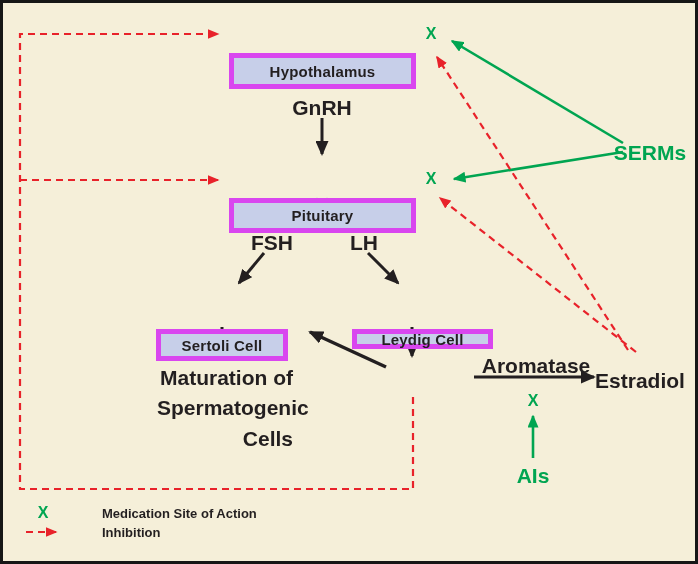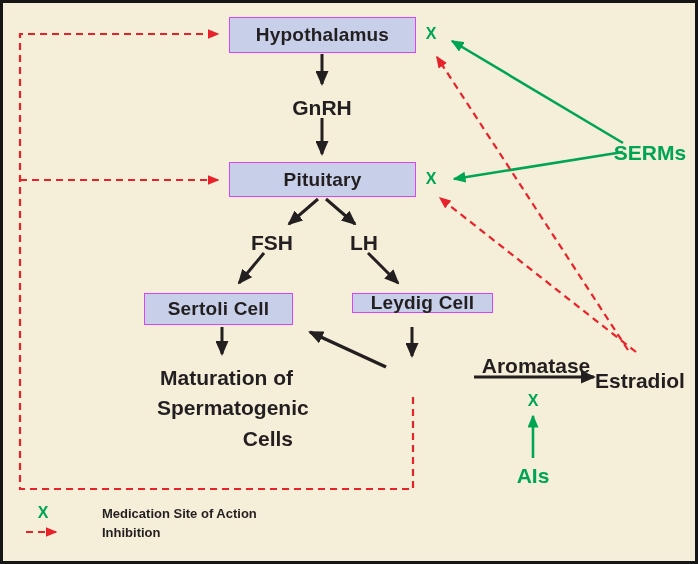--- a/index.html
+++ b/index.html
@@ -16,23 +16,24 @@
     font-weight: bold;
     color: var(--ink, #231f20);
   }
 
   svg.arrows { position: absolute; left: 0; top: 0; z-index: 1; }
 
   .node {
     position: absolute; z-index: 2;
     display: flex; align-items: center; justify-content: center;
     background: var(--box, #c7cfe9);
-    border: 1px solid #d946ef;
-    font-size: 19px;
+    border: 5px solid #d946ef;
+    font-size: 15px;
     letter-spacing: .2px;
+    margin-top: 36px;
   }
 
   .lbl {
     position: absolute; z-index: 2;
     font-size: 21px;
     white-space: nowrap;
     transform: translateX(-50%);
   }
   .lbl.wrap { white-space: normal; text-align: right; line-height: 1.45; }
   .green { color: var(--green, #00a551); }
@@ -80,21 +81,21 @@
       <path d="M628 350 L437 57" marker-end="url(#mRed)"></path>
       <path d="M636 352 L440 198" marker-end="url(#mRed)"></path>
       <path d="M413 397 L413 489 L20 489 L20 34 L218 34" marker-end="url(#mRed)"></path>
       <path d="M20 180 L218 180" marker-end="url(#mRed)"></path>
       <path d="M26 532 L56 532" marker-end="url(#mRed)"></path>
     </g>
   </svg>
 
   <div class="node" style="left:229px; top:17px; width:187px; height:36px;">Hypothalamus</div>
   <div class="node" style="left:229px; top:162px; width:187px; height:35px;text-align:right;">Pituitary</div>
-  <div class="node" style="left:144px; top:293px; width:149px; height:32px;">Sertoli Cell</div>
+  <div class="node" style="left:156px; top:293px; width:132px; height:32px;">Sertoli Cell</div>
   <div class="node" style="left:352px; top:293px; width:141px; height:20px;">Leydig Cell</div>
 
   <div class="lbl" style="left:322px; top:96px;">GnRH</div>
   <div class="lbl" style="left:272px; top:231px;">FSH</div>
   <div class="lbl" style="left:364px; top:231px;">LH</div>
   <div class="lbl wrap" style="left:225px; top:363px; width:136px;">Maturation of Spermatogenic Cells</div>
   <div class="lbl" style="left:536px; top:354px;">Aromatase</div>
   <div class="lbl" style="left:640px; top:369px;">Estradiol</div>
 
   <div class="lbl green" style="left:650px; top:141px;">SERMs</div>

